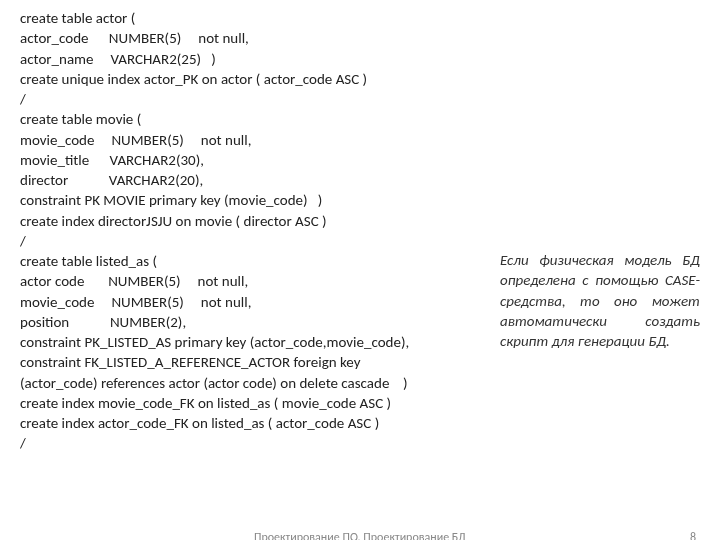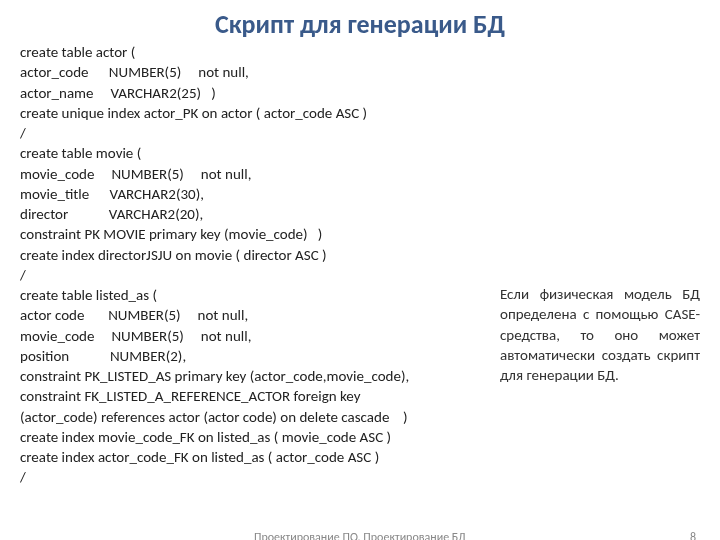--- a/index.html
+++ b/index.html
@@ -39,20 +39,21 @@
     flex: 0 0 460px;
   }
   .side {
     flex: 1;
     padding-top: 140px;
     font-size: 15px;
     color: #333;
     text-align: justify;
     line-height: 1.35;
     padding-left: 20px;
+    font-style: italic;
   }
   .footer {
     position: absolute;
     bottom: 10px;
     left: 0;
     width: 720px;
     font-size: 12px;
     color: #888;
   }
   .footer-center {
@@ -62,21 +63,20 @@
   }
   .footer-right {
     position: absolute;
     right: 24px;
   }
 </style>
 </head>
 <body>
 
 <div class="slide">
-  <h1 class="title">Скрипт для генерации БД</h1>
   <div class="cols">
     <div class="code">create table actor (
 actor_code      NUMBER(5)     not null,
 actor_name     VARCHAR2(25)   )
 create unique index actor_PK on actor ( actor_code ASC )
 /
 create table movie (
 movie_code     NUMBER(5)     not null,
 movie_title      VARCHAR2(30),
 director            VARCHAR2(20),

